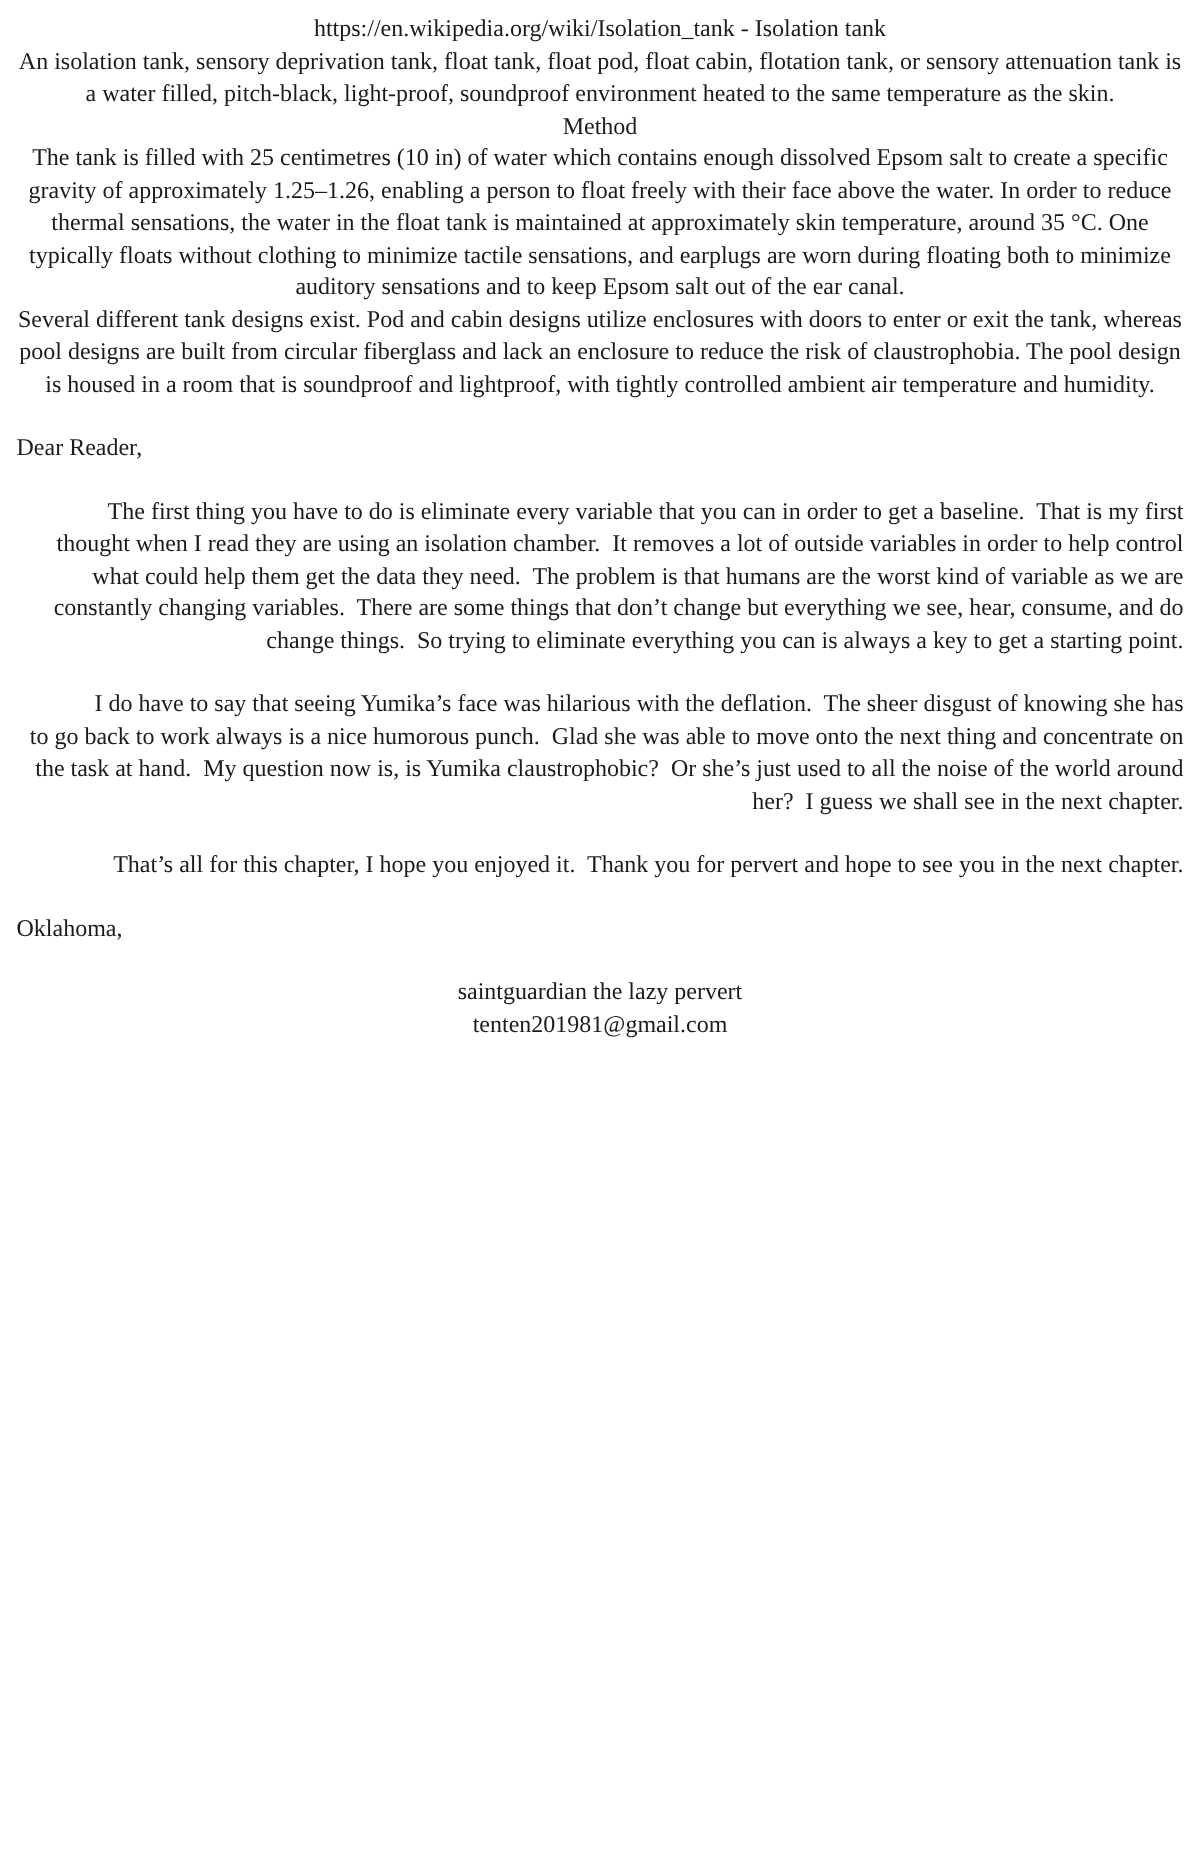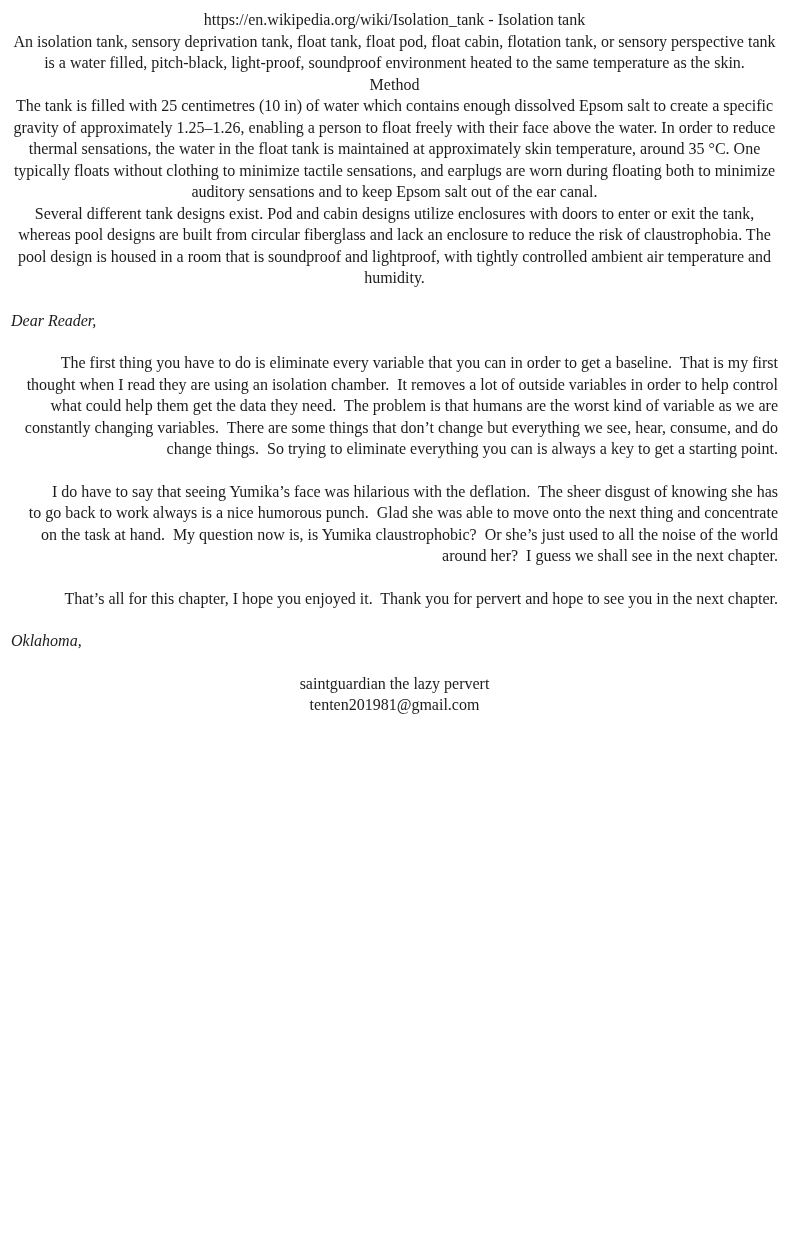--- a/index.html
+++ b/index.html
@@ -9,56 +9,55 @@
   }
   .page {
     width: 800px;
     height: 1236px;
     box-sizing: border-box;
     background: #ffffff;
     color: #1b1b1b;
     font-family: "Liberation Serif", "DejaVu Serif", serif;
     font-size: 16px;
     line-height: 21.5px;
-    padding: 9px 22px 0 11px;
+    padding: 9px 11px 0 11px;
     overflow: hidden;
   }
   .page p {
     margin: 0;
     white-space: pre-wrap;
   }
   .wiki-block p {
     text-align: center;
   }
   .wiki-block {
     margin-bottom: 21px;
   }
   .letter p.para {
     text-indent: 38px;
     margin-bottom: 21px;
     text-align: right;
   }
   .letter p.salutation,
   .letter p.closing {
     margin-bottom: 21px;
-    font-style: italic;
   }
   .signature-block p {
     margin: 0;
     text-align: center;
   }
 </style>
 </head>
 <body>
 
 <div class="page">
 
   <div class="wiki-block">
     <p>https://en.wikipedia.org/wiki/Isolation_tank - Isolation tank</p>
-    <p>An isolation tank, sensory deprivation tank, float tank, float pod, float cabin, flotation tank, or sensory perspective tank is a water filled, pitch-black, light-proof, soundproof environment heated to the same temperature as the skin.</p>
+    <p>An isolation tank, sensory deprivation tank, float tank, float pod, float cabin, flotation tank, or sensory attenuation tank is a water filled, pitch-black, light-proof, soundproof environment heated to the same temperature as the skin.</p>
     <p>Method</p>
     <p>The tank is filled with 25 centimetres (10 in) of water which contains enough dissolved Epsom salt to create a specific gravity of approximately 1.25–1.26, enabling a person to float freely with their face above the water. In order to reduce thermal sensations, the water in the float tank is maintained at approximately skin temperature, around 35 °C. One typically floats without clothing to minimize tactile sensations, and earplugs are worn during floating both to minimize auditory sensations and to keep Epsom salt out of the ear canal.</p>
     <p>Several different tank designs exist. Pod and cabin designs utilize enclosures with doors to enter or exit the tank, whereas pool designs are built from circular fiberglass and lack an enclosure to reduce the risk of claustrophobia. The pool design is housed in a room that is soundproof and lightproof, with tightly controlled ambient air temperature and humidity.</p>
   </div>
 
   <div class="letter">
     <p class="salutation">Dear Reader,</p>
     <p class="para">The first thing you have to do is eliminate every variable that you can in order to get a baseline.  That is my first thought when I read they are using an isolation chamber.  It removes a lot of outside variables in order to help control what could help them get the data they need.  The problem is that humans are the worst kind of variable as we are constantly changing variables.  There are some things that don’t change but everything we see, hear, consume, and do change things.  So trying to eliminate everything you can is always a key to get a starting point.</p>
     <p class="para">I do have to say that seeing Yumika’s face was hilarious with the deflation.  The sheer disgust of knowing she has to go back to work always is a nice humorous punch.  Glad she was able to move onto the next thing and concentrate on the task at hand.  My question now is, is Yumika claustrophobic?  Or she’s just used to all the noise of the world around her?  I guess we shall see in the next chapter.</p>
     <p class="para">That’s all for this chapter, I hope you enjoyed it.  Thank you for pervert and hope to see you in the next chapter.</p>

